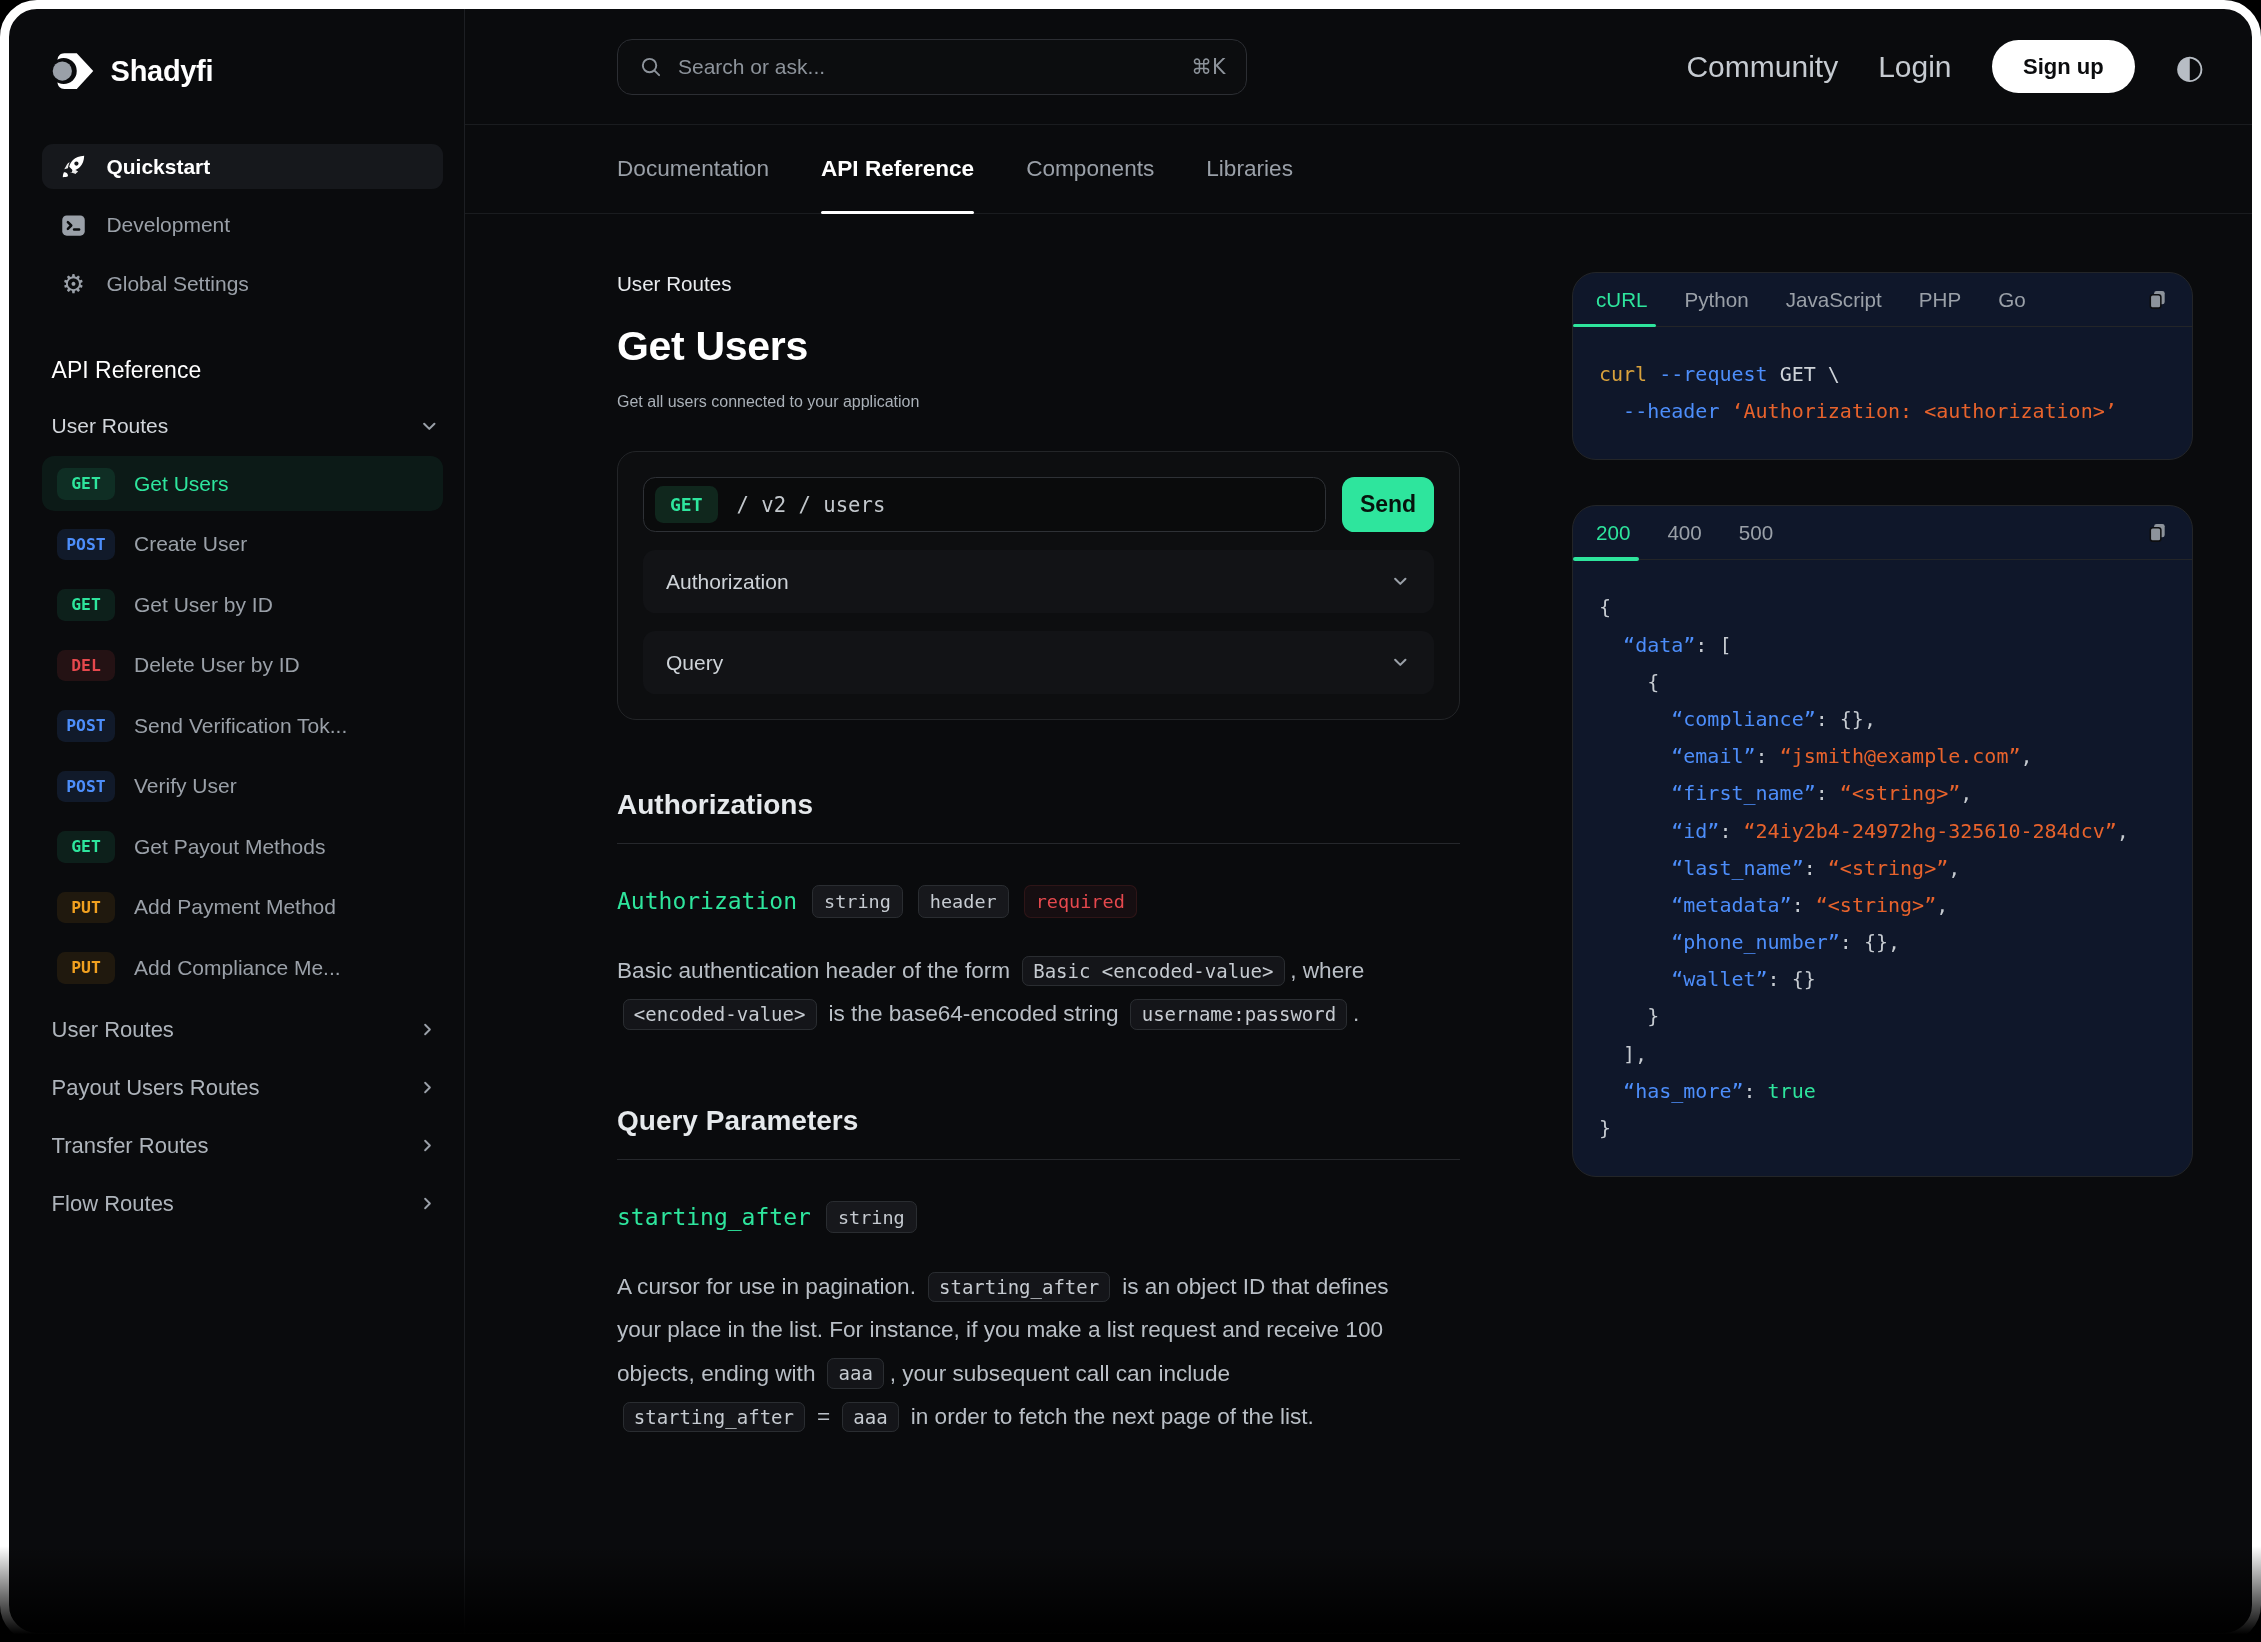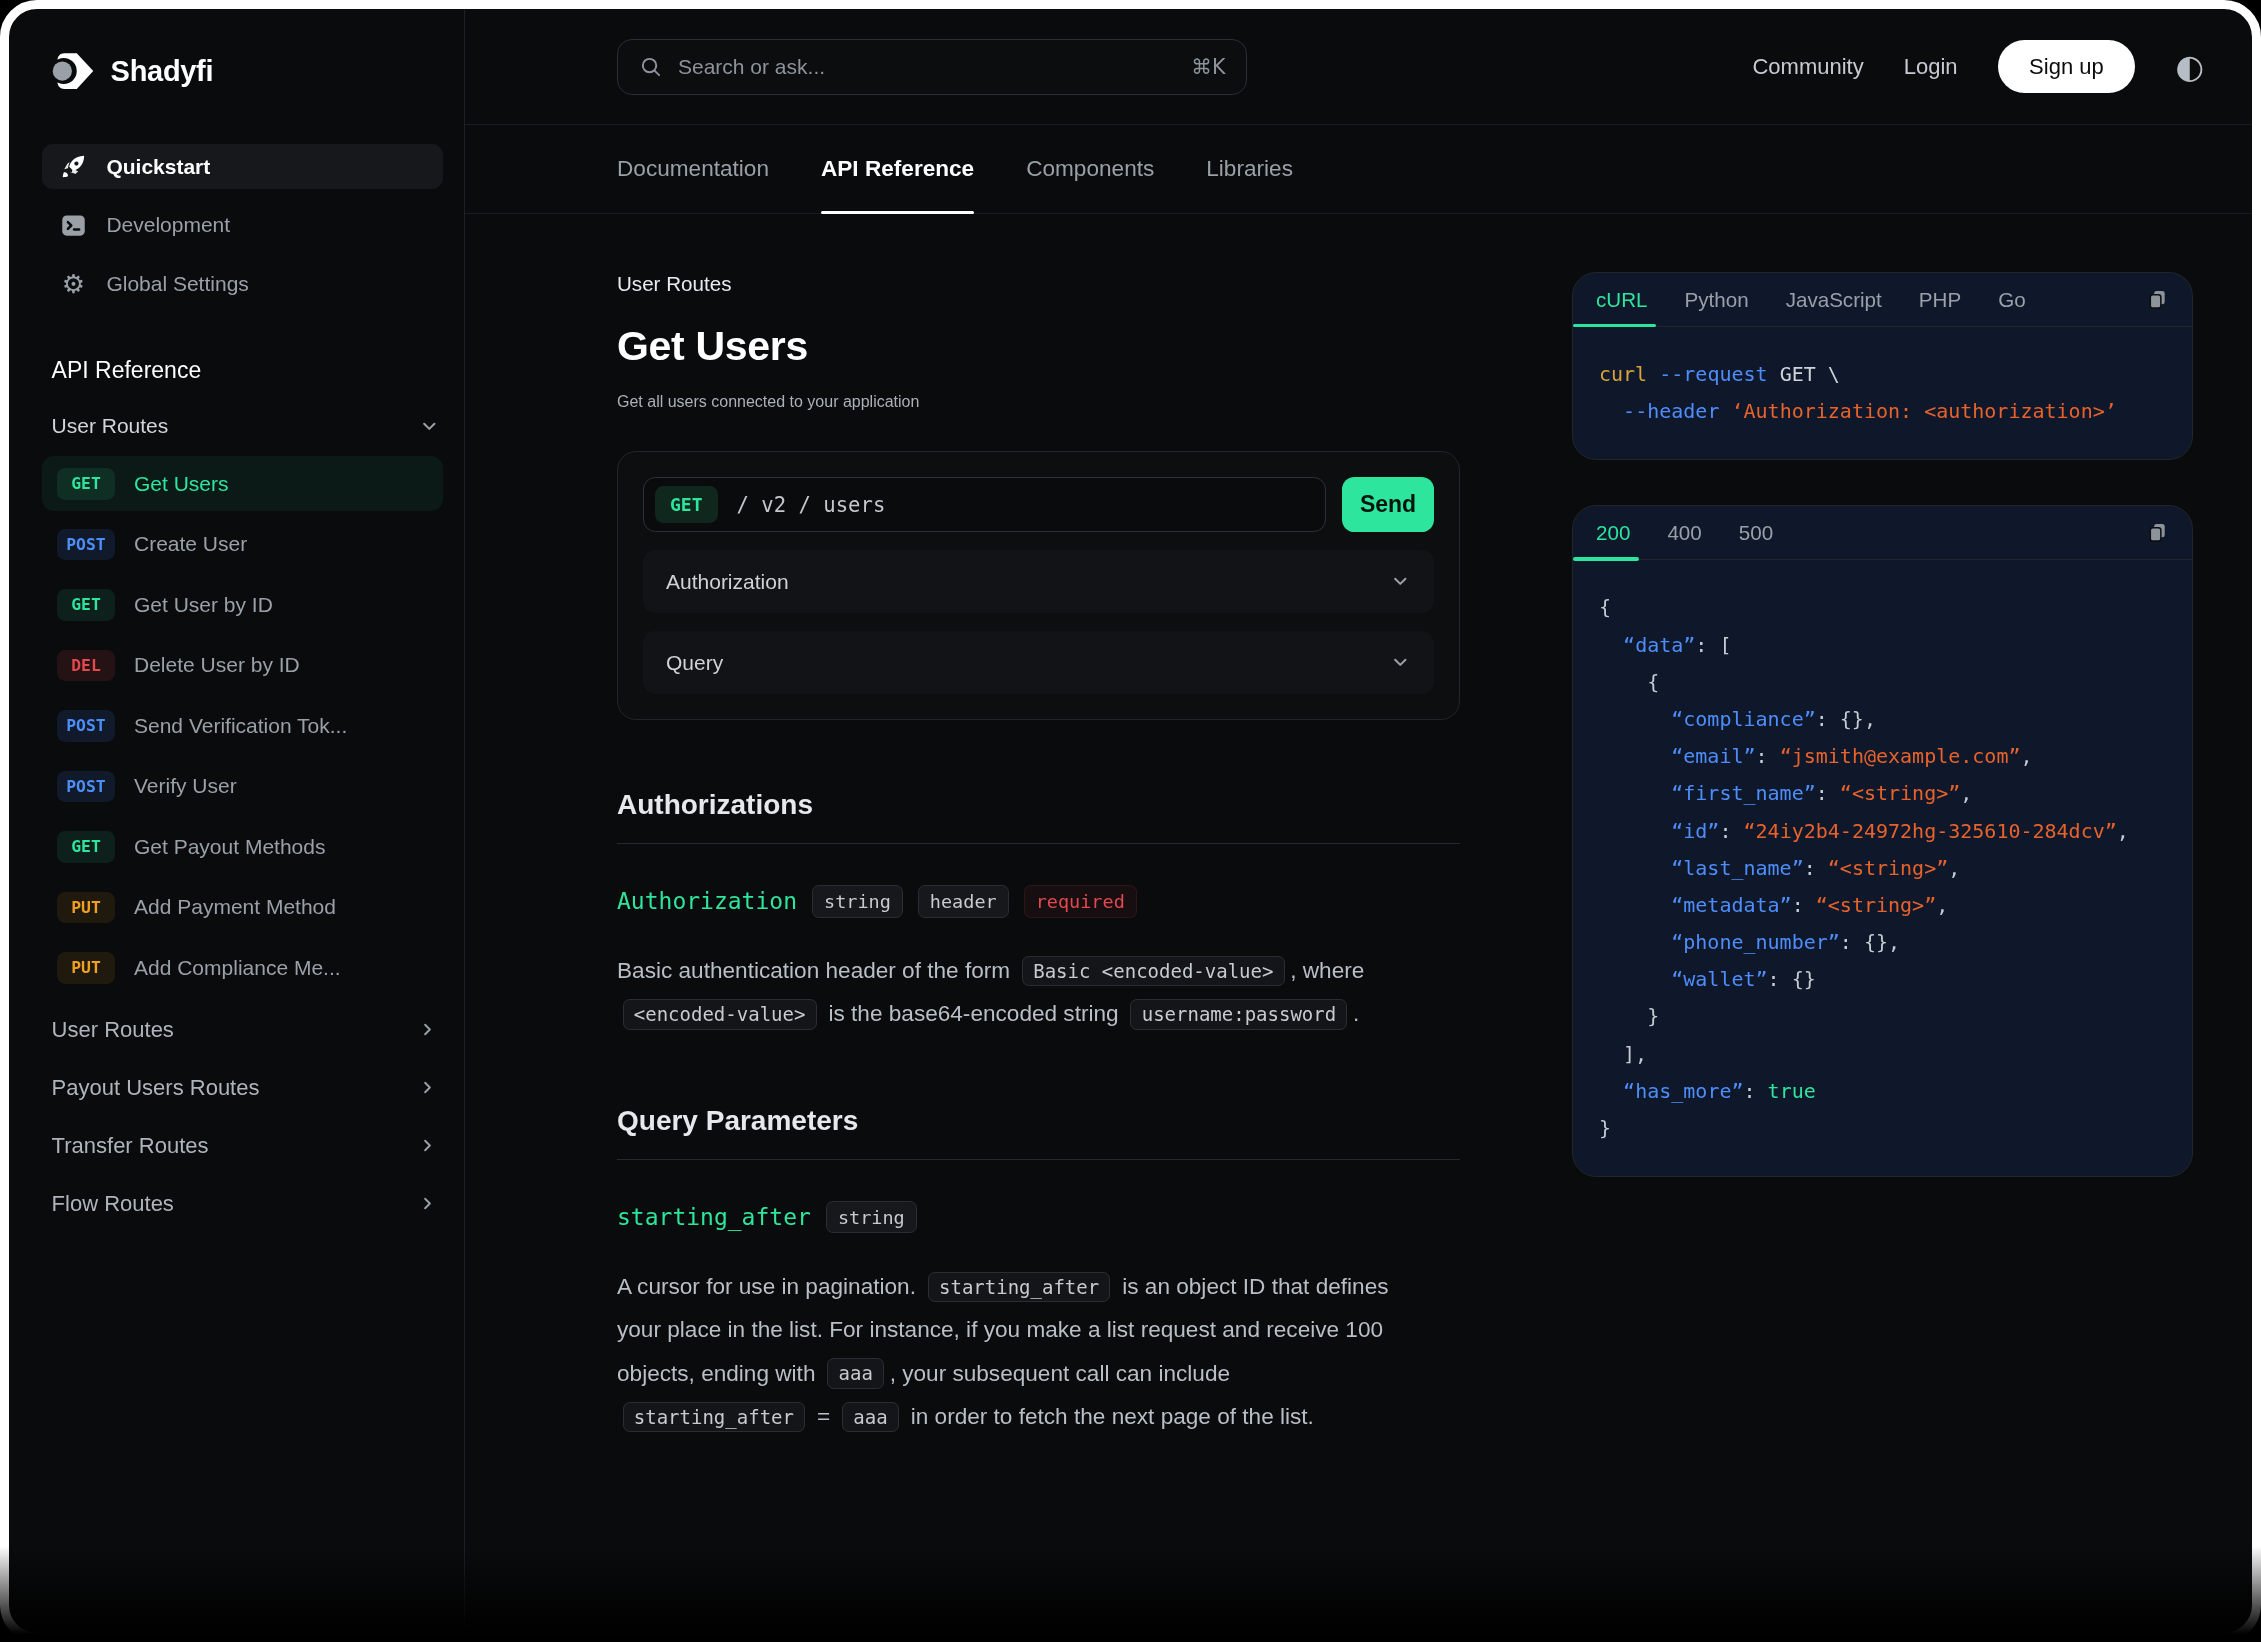--- a/index.html
+++ b/index.html
@@ -39,22 +39,22 @@
     height:58px;color:#aeb4bb;font-size:22px;padding:0 6.9px 0 9.6px}
 
   
   .main{flex:1;display:flex;flex-direction:column;min-width:0}
   .topbar{flex:0 0 116px;height:116px;border-bottom:1.4px solid #1a1c1f;display:flex;
     align-items:center;padding:0 48px 0 152px;box-sizing:border-box}
   .search{width:630px;height:56px;border:1.4px solid #2c2e33;border-radius:15px;display:flex;
     align-items:center;gap:16.4px;padding:0 20.6px;box-sizing:border-box;color:#8d939b;font-size:21px;background:rgba(255,255,255,.01)}
   .search .kbd{margin-left:auto;font-size:20.6px;color:#8d939b;font-family:"DejaVu Sans",sans-serif}
   .top-right{margin-left:auto;display:flex;align-items:center;gap:40px}
-  .top-link{color:#c6cbd1;font-size:22px;cursor:pointer}
-  .signup{background:#fff;color:#0b0c0e;font-size:22px;font-weight:400;height:53px;
+  .top-link{color:#c6cbd1;font-size:30px;cursor:pointer}
+  .signup{background:#fff;color:#0b0c0e;font-size:22px;font-weight:700;height:53px;
     padding:0 31.5px;border-radius:27px;border:none}
   .theme{font-family:"DejaVu Sans",sans-serif;color:#b7bdc4;font-size:33px;line-height:1}
   .tabsbar{flex:0 0 88px;height:88px;border-bottom:1.4px solid #1a1c1f;display:flex;
     gap:52px;padding-left:152px}
   .tab{display:flex;align-items:center;color:#9aa0a8;font-size:22.6px;position:relative;cursor:pointer}
   .tab.active{color:#fff;font-weight:600}
   .tab.active::after{content:"";position:absolute;left:0;right:0;bottom:-1.4px;height:3.4px;background:#fff;border-radius:2.1px}
 
   
   .content{flex:1;display:flex;padding:58px 0 0 152px;overflow:hidden}

